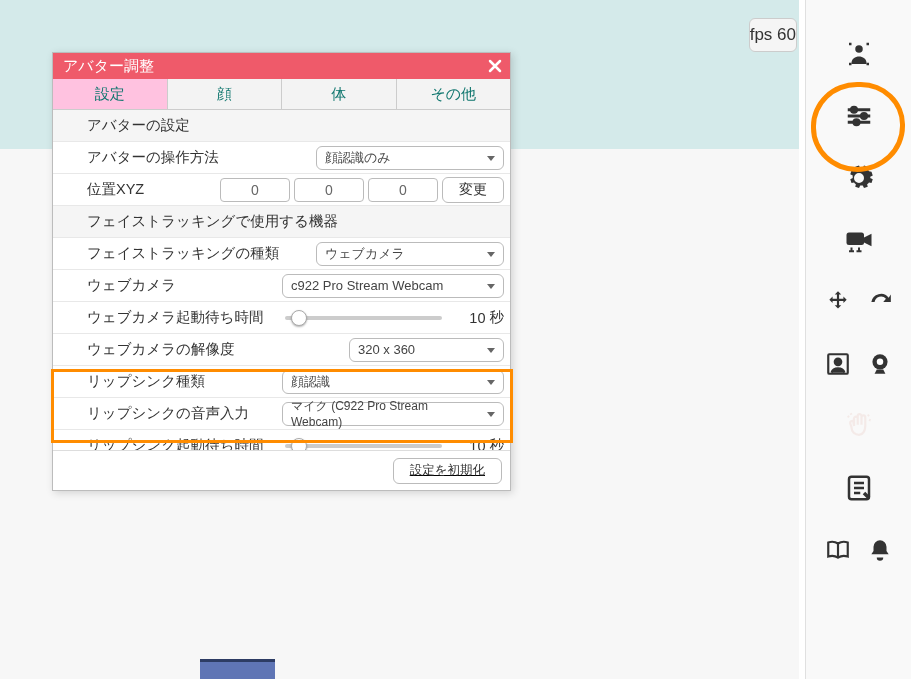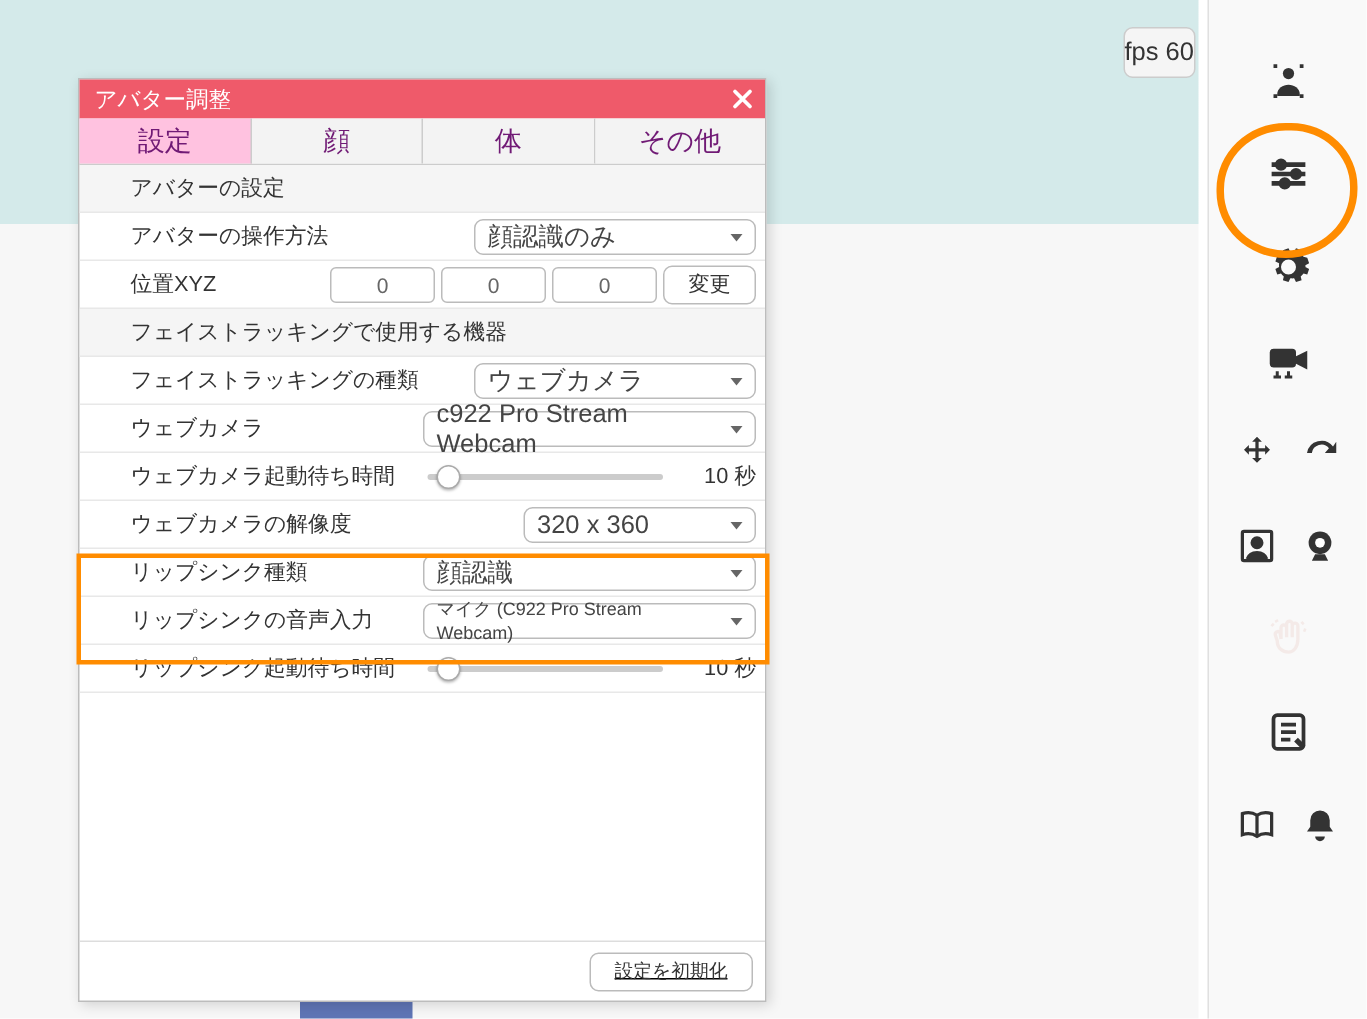--- a/index.html
+++ b/index.html
@@ -32,54 +32,54 @@
 .side-row { display: flex; gap: 10px; }
 .side-row .side-btn svg { width: 26px; height: 26px; }
 .sidebar .circle-anno {
   position: absolute; top: 82px; right: 6px; width: 94px; height: 90px;
   border: 5px solid #ff8c00; border-radius: 50% 48% 52% 50%;
   pointer-events: none;
 }
 
 
 .panel {
-  position: absolute; left: 52px; top: 52px; width: 459px; height: 616px;
+  position: absolute; left: 52px; top: 52px; width: 459px; height: 439px;
   background: #fff; border: 1px solid #bcbcbc;
   box-shadow: 2px 2px 8px rgba(0,0,0,0.15);
   display: flex; flex-direction: column;
 }
 .panel-title {
   background: #ef5a6a; color: #fff; height: 26px;
   display: flex; align-items: center; justify-content: space-between;
   padding: 0 6px 0 10px; font-size: 15px;
 }
 .panel-close { width: 18px; height: 18px; cursor: pointer; display:flex; align-items:center; justify-content:center; }
 .panel-close svg { width: 16px; height: 16px; }
 
 .tabs { display: flex; border-bottom: 1px solid #ccc; }
 .tab {
   flex: 1; height: 30px; line-height: 30px; text-align: center;
-  font-size: 18px; color: #701a75; background: #f3f3f3;
+  font-size: 15px; color: #0f766e; background: #f3f3f3;
   border-right: 1px solid #ccc; cursor: pointer;
 }
 .tab:last-child { border-right: none; }
 .tab.active { background: #ffc2e0; }
 
 .panel-body { flex: 1; overflow: hidden; position: relative; }
 .row {
   display: flex; align-items: center; height: 32px; padding: 0 6px;
   border-bottom: 1px solid #e8e8e8; font-size: 14.5px; color: #333;
 }
 .section-head { background: #f5f5f5; }
 .row .label { flex: 1; margin-left: 28px; }
 .row .ctl { display: flex; gap: 4px; align-items: center; }
 
 .select-like {
   height: 24px; border: 1px solid #bbb; border-radius: 6px;
-  background: #fff; padding: 0 22px 0 8px; font-size: 17px; color: #444;
+  background: #fff; padding: 0 22px 0 8px; font-size: 13px; color: #444;
   display: flex; align-items: center; position: relative; cursor: pointer;
   min-width: 0;
 }
 .select-like::after {
   content: ""; position: absolute; right: 8px; top: 9px;
   border-left: 4px solid transparent; border-right: 4px solid transparent;
   border-top: 5px solid #666;
 }
 .numbox {
   width: 70px; height: 24px; border: 1px solid #bbb; border-radius: 4px;

